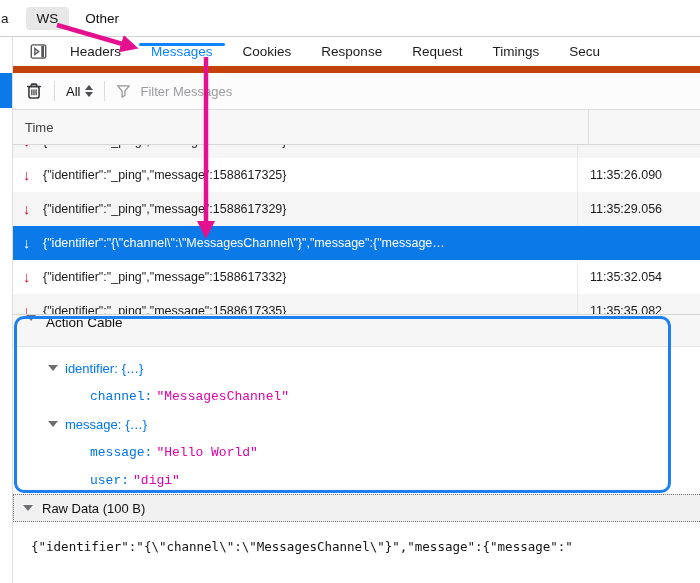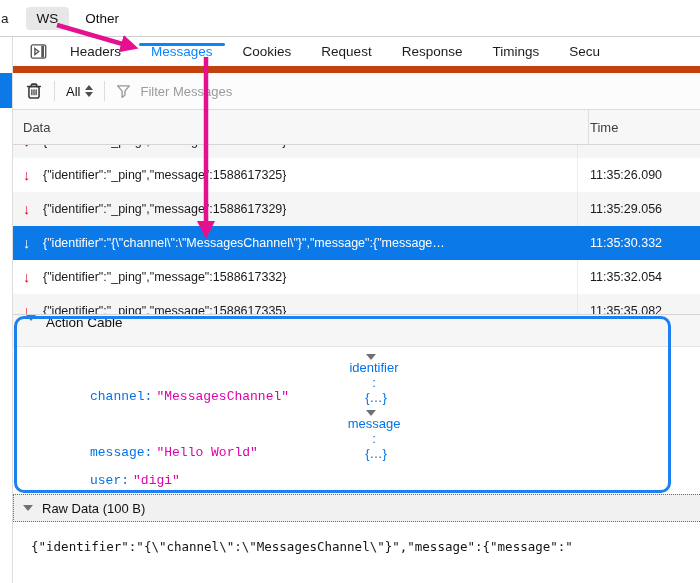--- a/index.html
+++ b/index.html
@@ -67,21 +67,21 @@
   
   .details { border-top:1px solid #d4d4d4; }
   .ac-header { height:32px; background:#f6f6f6; border-bottom:1px solid #e6e6e6;
     display:flex; align-items:flex-start; font-size:13.5px; color:#111; }
   .twisty { width:0; height:0; border-left:5px solid transparent; border-right:5px solid transparent;
     border-top:6px solid #707074; }
   .ac-header .twisty { margin-left:13px; margin-right:10px; }
   .tree { background:#fff; height:147px; padding-top:7px; }
   .tree-row { height:28px; display:flex; align-items:center; font-size:13px; }
   .tree-row .twisty { margin-right:7px; }
-  .ind1 { padding-left:35px;flex-direction:column; }
+  .ind1 { padding-left:35px; }
   .ind2 { padding-left:77px;font-family:Liberation Mono, monospace; }
   .tname, .tcolon { color:#0074e8; }
   .tval-obj { color:#0074e8; margin-left:4px; }
   .tval-str { color:#dd00a9; margin-left:4px; }
 
   .raw-header { height:28px; width:calc(100% + 4px); background:#f1f1f1;
     border:1px dotted #6e6e6e; display:flex; align-items:center; font-size:13px; color:#111; }
   .raw-header .twisty { margin-left:9px; margin-right:9px; }
   .raw-body { background:#fff; padding:17px 0 0 18px; }
   .raw-text { font-family:"DejaVu Sans Mono", monospace; font-size:12.5px; color:#141414;
@@ -113,22 +113,22 @@
         <g fill="none" stroke="#55555a" stroke-width="1.3">
           <rect x="1.2" y="1.8" width="13.6" height="12.4" rx="1.6"></rect>
           <path d="M4.6 5.1l3.6 2.9-3.6 2.9z"></path>
         </g>
         <rect x="10.6" y="2.4" width="2.6" height="11.2" fill="#55555a"></rect>
       </svg>
     </span>
     <span class="tab">Headers</span>
     <span class="tab active">Messages</span>
     <span class="tab">Cookies</span>
+    <span class="tab">Response</span>
     <span class="tab">Request</span>
-    <span class="tab">Response</span>
     <span class="tab">Timings</span>
     <span class="tab">Secu</span>
   </div>
 
   <div class="toolbar">
     <span style="display:flex;">
       <svg width="18" height="18" viewBox="0 0 16 16">
         <g fill="none" stroke="#3a3a3e" stroke-width="1.4" stroke-linecap="round">
           <path d="M2.3 4h11.4"></path>
           <path d="M5.6 3.9V2.8c0-.5.4-.9.9-.9h3c.5 0 .9.4.9.9v1.1"></path>
@@ -148,21 +148,20 @@
       </span>
     </span>
     <span class="tb-sep"></span>
     <svg width="15" height="15" viewBox="0 0 16 16" style="margin-right:-2px;">
       <path d="M1.8 2h12.4l-4.7 5.6v4.4l-3 2.2V7.6z" fill="none" stroke="#96969a" stroke-width="1.4" stroke-linejoin="round"></path>
     </svg>
     <span class="filter-ph">Filter Messages</span>
   </div>
 
   <div class="grid-head">
-    <span class="gh-data">Data</span>
     <span class="gh-div"></span>
     <span class="gh-time">Time</span>
   </div>
 
   <div class="rows-viewport">
     <div class="rows-inner">
       <div class="msg-row alt">
         <span class="cell-data">
             <span class="dl-arrow">↓</span>
             <span class="data-text">{"identifier":"_ping","message":1588617322}</span>
@@ -181,21 +180,20 @@
             <span class="dl-arrow">↓</span>
             <span class="data-text">{"identifier":"_ping","message":1588617329}</span>
           </span>
         <span class="cell-time">11:35:29.056</span>
       </div>
       <div class="msg-row selected">
         <span class="cell-data">
             <span class="dl-arrow">↓</span>
             <span class="data-text">{"identifier":"{\"channel\":\"MessagesChannel\"}","message":{"message…</span>
           </span>
-        <span class="cell-time">11:35:30.332</span>
       </div>
       <div class="msg-row">
         <span class="cell-data">
             <span class="dl-arrow">↓</span>
             <span class="data-text">{"identifier":"_ping","message":1588617332}</span>
           </span>
         <span class="cell-time">11:35:32.054</span>
       </div>
       <div class="msg-row alt">
         <span class="cell-data">

